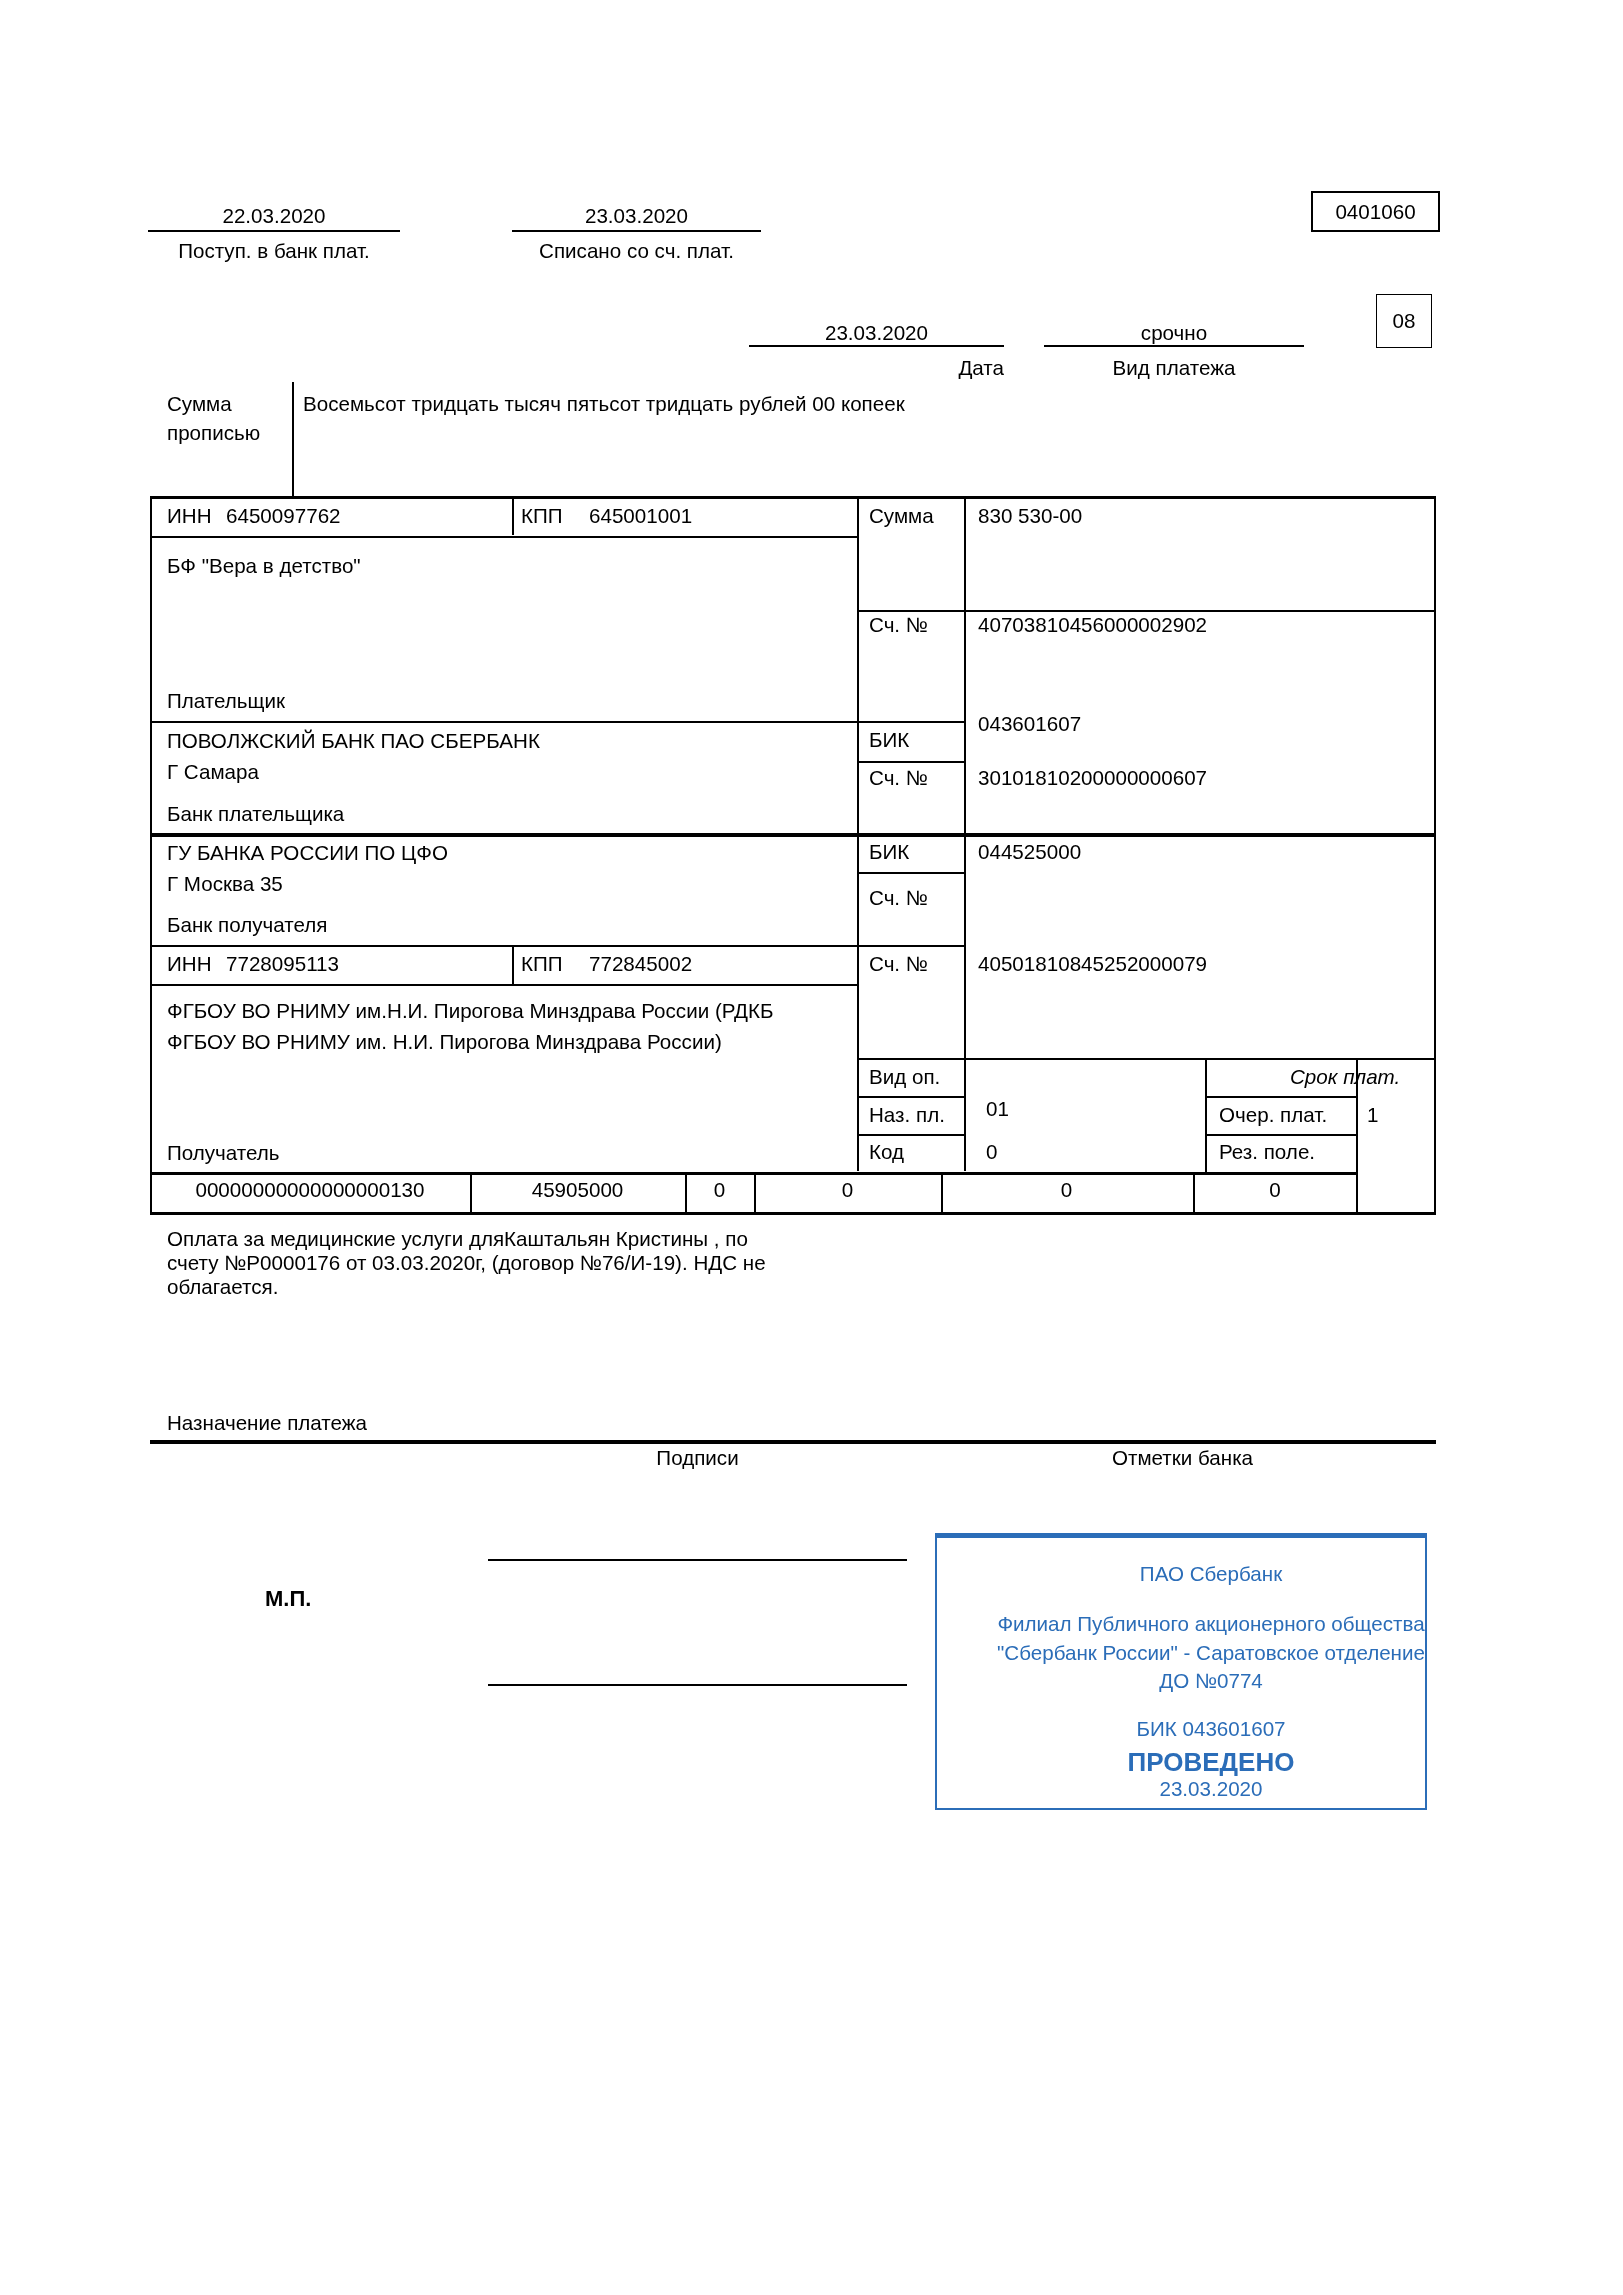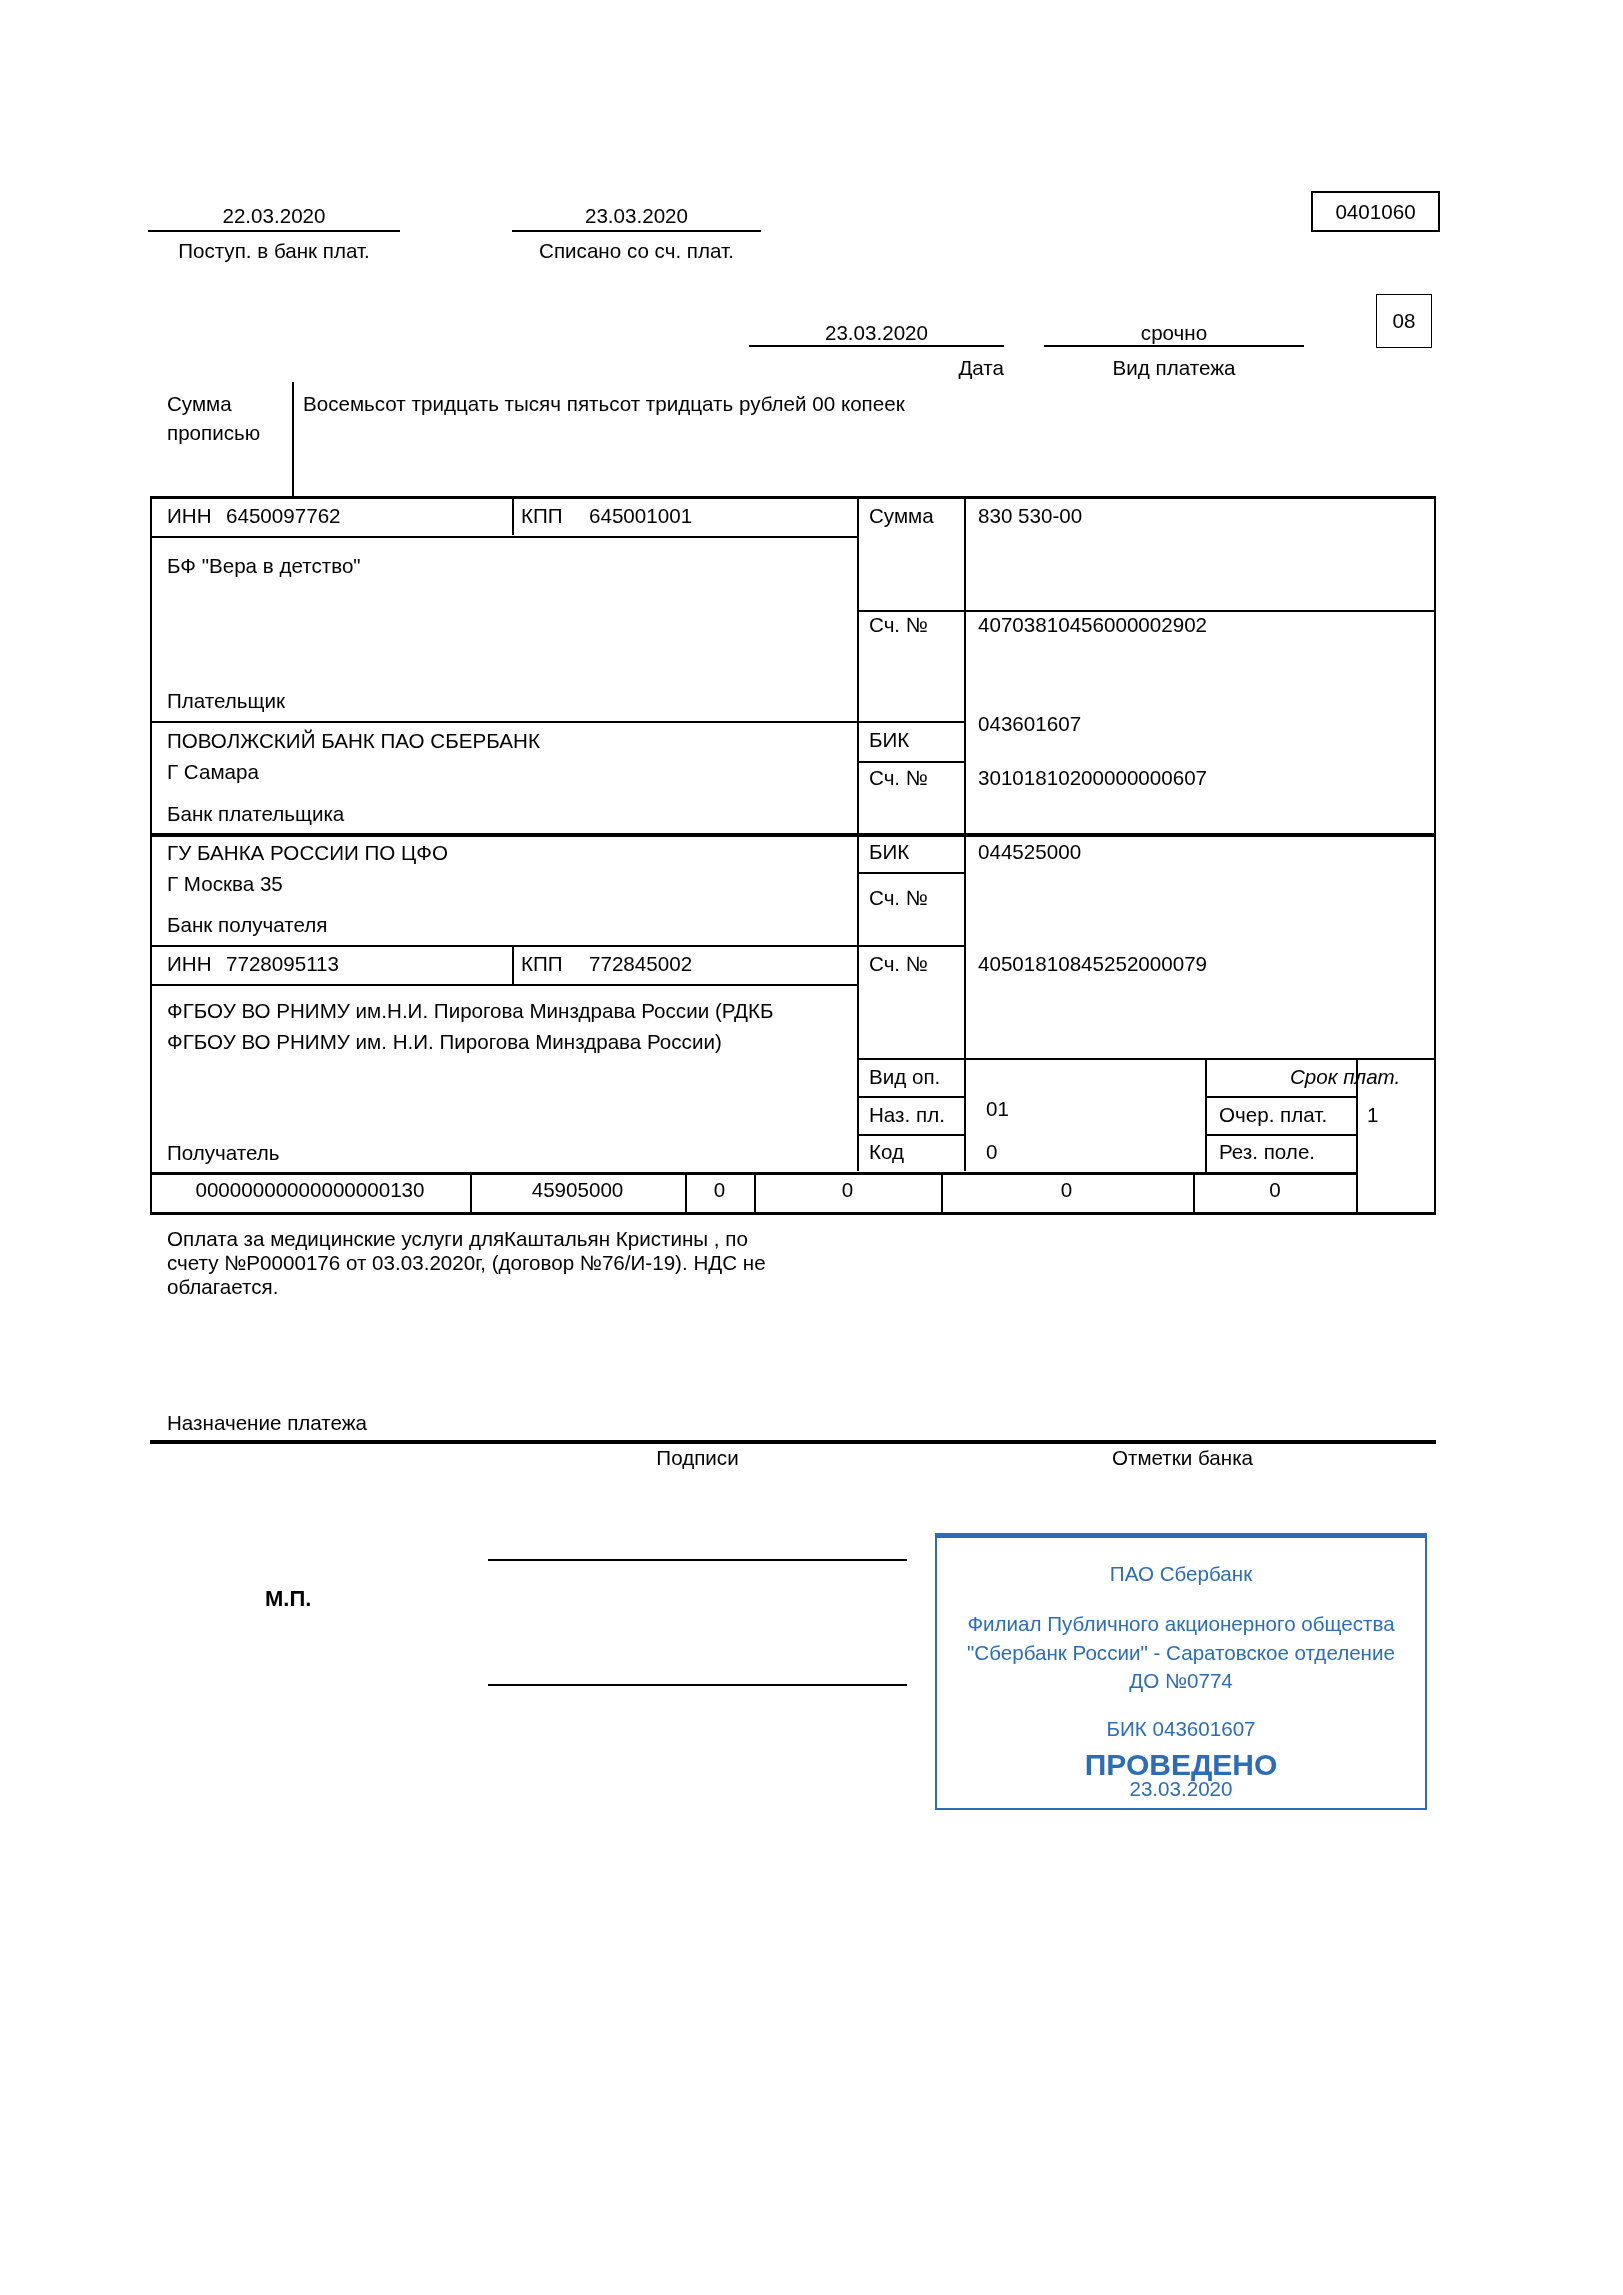--- a/index.html
+++ b/index.html
@@ -17,20 +17,21 @@
   .hl { position:absolute; background:#000; height:1.8px; }
   .vl { position:absolute; background:#000; width:1.8px; }
   .box { position:absolute; border:1.8px solid #000; text-align:center; }
   .title { font-size:29.4px; font-weight:bold; word-spacing:10.6px; letter-spacing:0.6px; }
   .stamp {
     position:absolute; left:935px; top:1533px; width:492px; height:277px;
     border:2.4px solid var(--stamp-color,#2b6db8);
     border-top-width:5.3px;
     color:var(--stamp-color,#2b6db8);
     box-sizing:border-box;
+    padding-left:30px;
   }
   .stamp .t { width:100%; text-align:center; color:inherit; }
 </style>
 </head>
 <body>
 
 <div id="page">
 
   <div class="t c" style="left:148px;top:205px;width:252px;">22.03.2020</div>
   <div class="hl" style="left:148px;top:230px;width:252px;height:2.4px;"></div>
@@ -161,18 +162,18 @@
   <div class="t b" style="left:265px;top:1587px;font-size:22px;">М.П.</div>
   <div class="hl" style="left:488px;top:1559px;width:419px;"></div>
   <div class="hl" style="left:488px;top:1684px;width:419px;"></div>
 
   <div class="stamp">
     <div class="t" style="top:25px;">ПАО Сбербанк</div>
     <div class="t" style="top:75px;">Филиал Публичного акционерного общества</div>
     <div class="t" style="top:104px;">"Сбербанк России" - Саратовское отделение</div>
     <div class="t" style="top:132px;">ДО №0774</div>
     <div class="t" style="top:180px;">БИК 043601607</div>
-    <div class="t b" style="top:210px;font-size:30px;">ПРОВЕДЕНО</div>
+    <div class="t b" style="top:210px;font-size:26px;">ПРОВЕДЕНО</div>
     <div class="t" style="top:240px;">23.03.2020</div>
   </div>
 
 </div>
 
 
 </body></html>

